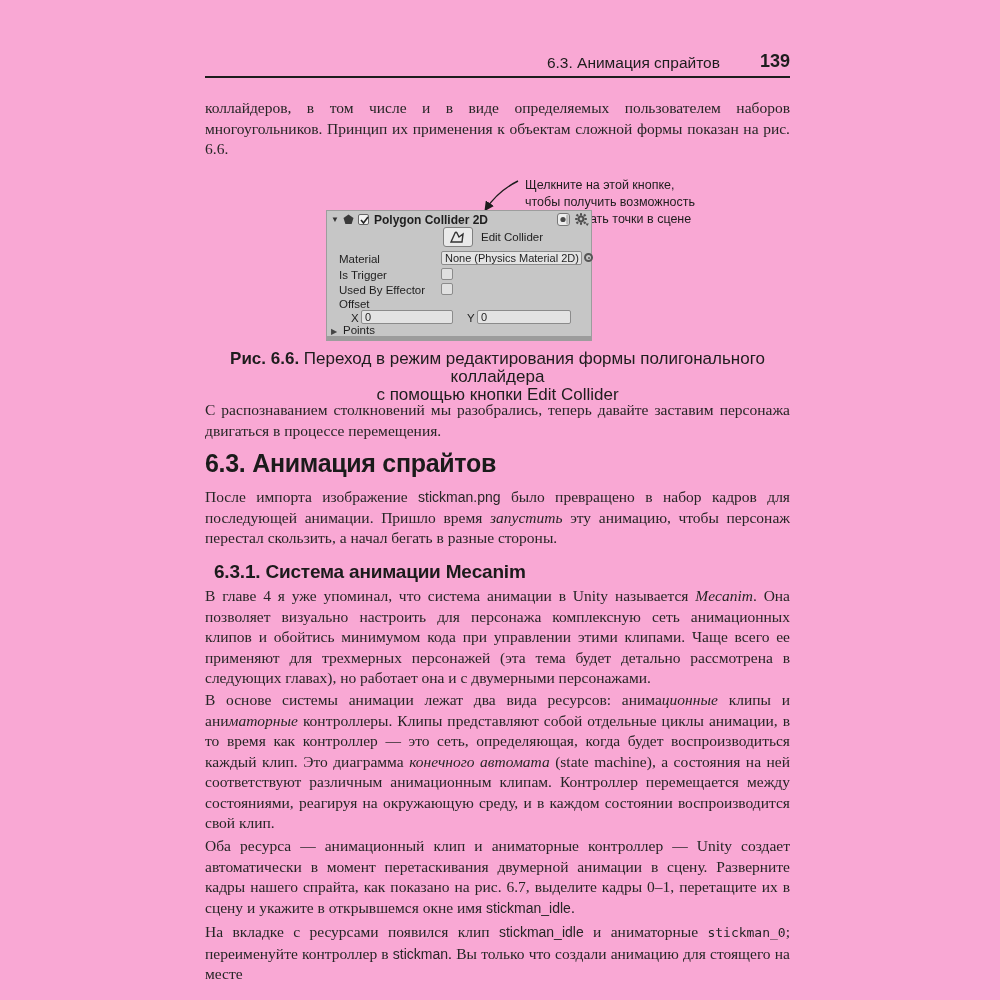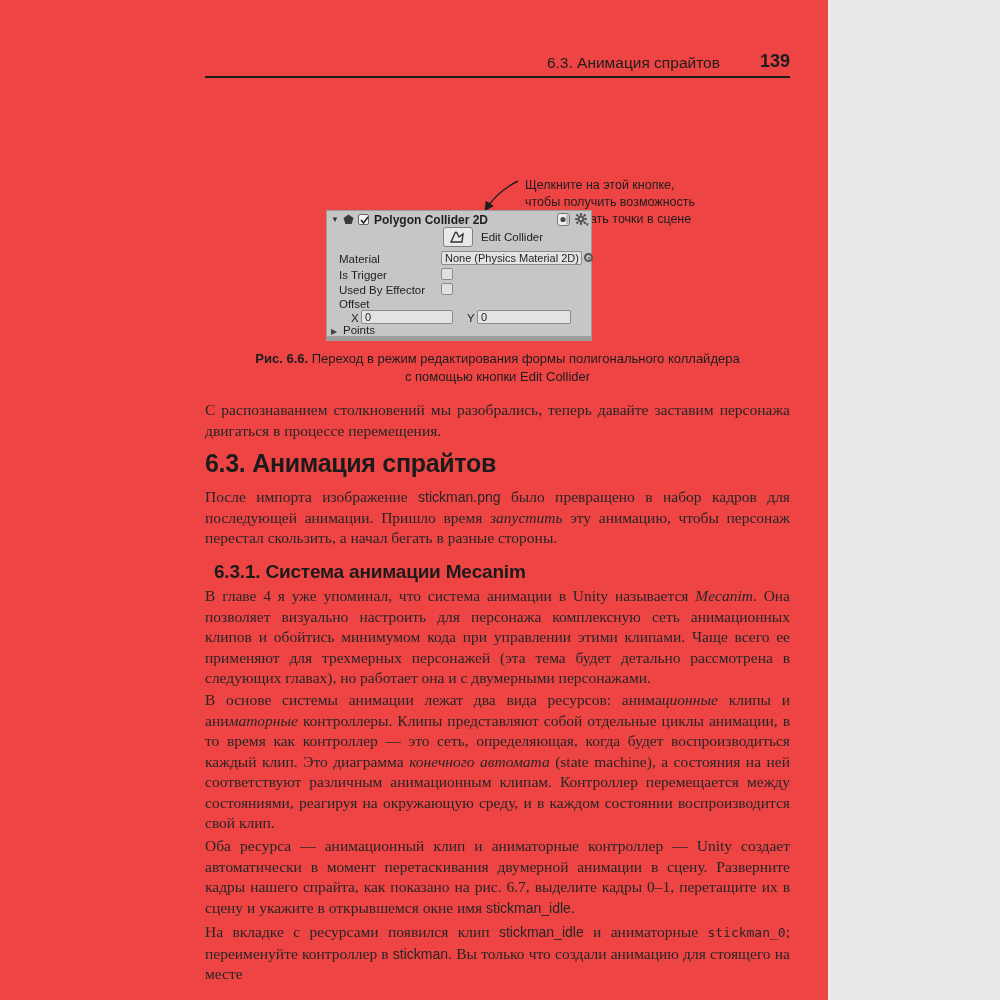--- a/index.html
+++ b/index.html
@@ -1,16 +1,16 @@
 <!DOCTYPE html>
 <html lang="ru"><head>
 <meta charset="utf-8">
 <style>
   html,body{margin:0;padding:0;background:#e9e9e9;}
-  .page{position:relative;width:828px;height:1000px;background:#ef4444;overflow:hidden;
+  .page{position:relative;width:1000px;height:1000px;background:#f9a8d4;overflow:hidden;
         font-family:"Liberation Serif",serif;color:#242424;}
 
   
   .runhead{position:absolute;left:205px;top:50px;width:585px;height:28px;
            border-bottom:2px solid #1d1d1d;display:flex;justify-content:flex-end;
            align-items:flex-end;padding-bottom:4px;box-sizing:border-box;
            font-family:"Liberation Sans",sans-serif;font-size:15.5px;color:#1d1d1d;}
   .runhead .pnum{font-weight:bold;font-size:18px;margin-left:40px;}
 
   
@@ -56,32 +56,33 @@
   .upicker{position:absolute;left:257px;top:42px;width:9px;height:9px;border:2px solid #555;
            border-radius:50%;background:#c6c6c6;}
   .upicker:after{content:"";position:absolute;left:1.5px;top:1.5px;width:2px;height:2px;
            background:#555;border-radius:50%;}
   .upoints-tri{position:absolute;left:4px;top:116px;font-size:8px;color:#444;}
   .upoints{position:absolute;left:16px;top:113px;}
   .ustrip{position:absolute;left:0;bottom:0;width:100%;height:4px;background:#9c9c9c;}
 
   
   .caption{position:absolute;left:205px;top:350px;width:585px;text-align:center;
-           font-family:"Liberation Sans",sans-serif;font-size:13px;line-height:18px;color:#1d1d1d;}
+           font-family:"Liberation Sans",sans-serif;font-size:17px;line-height:18px;color:#1d1d1d;}
 </style>
 </head>
 <body>
 
 <div class="page">
 
   <div class="runhead">
     <span>6.3. Анимация спрайтов</span>
     <span class="pnum">139</span>
   </div>
 
+  <div class="para" style="top:98px"><span>коллайдеров, в том числе и в виде определяемых пользователем наборов многоугольников. Принцип их применения к объектам сложной формы показан на рис. 6.6.</span></div>
 
   <div class="annotation">
     <div>Щелкните на этой кнопке,</div>
     <div>чтобы получить возможность</div>
     <div>перетаскивать точки в сцене</div>
   </div>
 
   <svg class="arrow-svg" viewBox="0 0 140 70">
     <defs>
       <marker id="ah" markerWidth="7" markerHeight="7" refX="5" refY="3.5" orient="auto">

